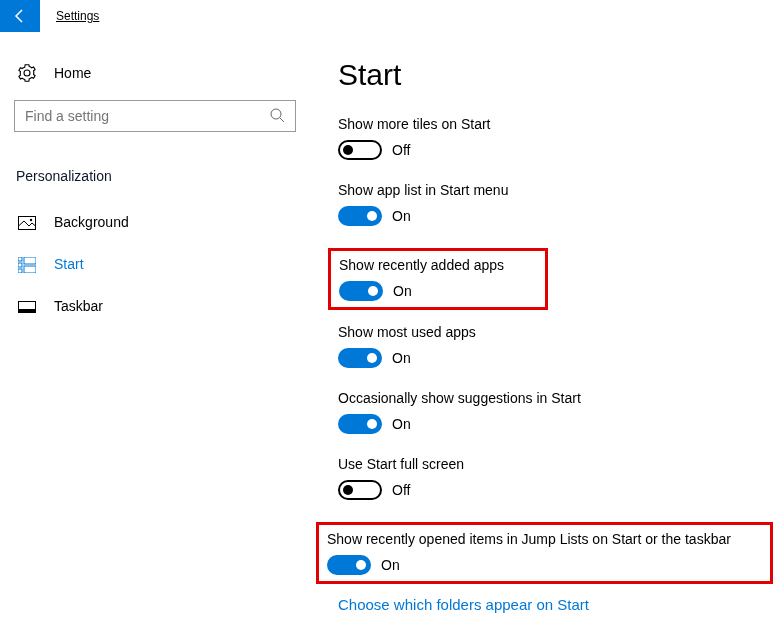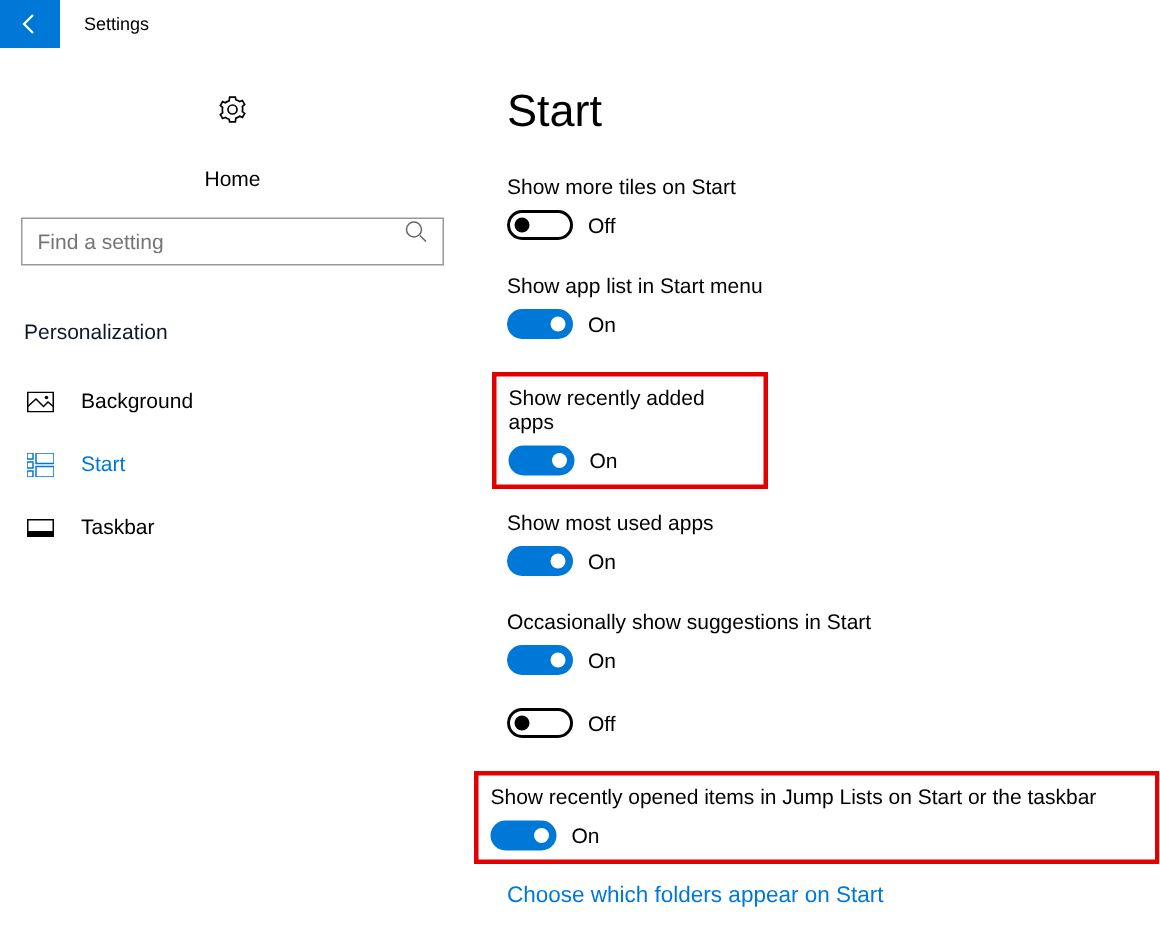--- a/index.html
+++ b/index.html
@@ -9,20 +9,21 @@
       color: #000;
       font-size: 14px;
       width: 773px;
       height: 625px;
       overflow: hidden;
     }
     .titlebar {
       display: flex;
       align-items: center;
       height: 32px;
+      text-decoration: underline;
     }
     .back-btn {
       width: 40px;
       height: 32px;
       background: #0078d7;
       display: flex;
       align-items: center;
       justify-content: center;
       cursor: pointer;
     }
@@ -35,30 +36,30 @@
       padding-top: 26px;
     }
     .sidebar {
       width: 310px;
       padding-left: 14px;
       padding-right: 14px;
     }
     .home-row {
       display: flex;
       align-items: center;
-      gap: 29px;
+      gap: 18px;
       padding: 6px 4px 18px 4px;
       cursor: pointer;
-      flex-direction: column;
     }
     .home-row .label { font-size: 14px; }
     .search-box {
       border: 1px solid #999;
       height: 32px;
       display: flex;
+      align-items: center;
       padding: 0 10px;
       margin-bottom: 36px;
     }
     .search-box input {
       border: none;
       outline: none;
       flex: 1;
       font-size: 14px;
       font-family: inherit;
       color: #666;
@@ -150,21 +151,21 @@
     }
     .highlight-box .setting { margin-bottom: 0; }
     .highlight-box-wide {
       border: 3px solid #e20000;
       padding: 6px 8px 6px 8px;
       margin-left: -22px;
       margin-right: -8px;
       margin-bottom: 12px;
     }
     .highlight-box-wide .setting { margin-bottom: 0; }
-    .hl1 { width: 184px; }
+    .hl1 { width: 220px; }
     .link {
       color: #0078d7;
       font-size: 15px;
       cursor: pointer;
       margin-top: 4px;
     }
   </style>
 </head>
 <body>
 
@@ -287,20 +288,21 @@
       <div class="setting-label">Occasionally show suggestions in Start</div>
       <div class="toggle-row">
         <div class="toggle on">
             <div class="knob"></div>
           </div>
         <span class="toggle-state">On</span>
       </div>
     </div>
 
     <div class="setting">
+      <div class="setting-label">Use Start full screen</div>
       <div class="toggle-row">
         <div class="toggle off">
             <div class="knob"></div>
           </div>
         <span class="toggle-state">Off</span>
       </div>
     </div>
 
     <div class="highlight-box-wide">
       <div class="setting">

